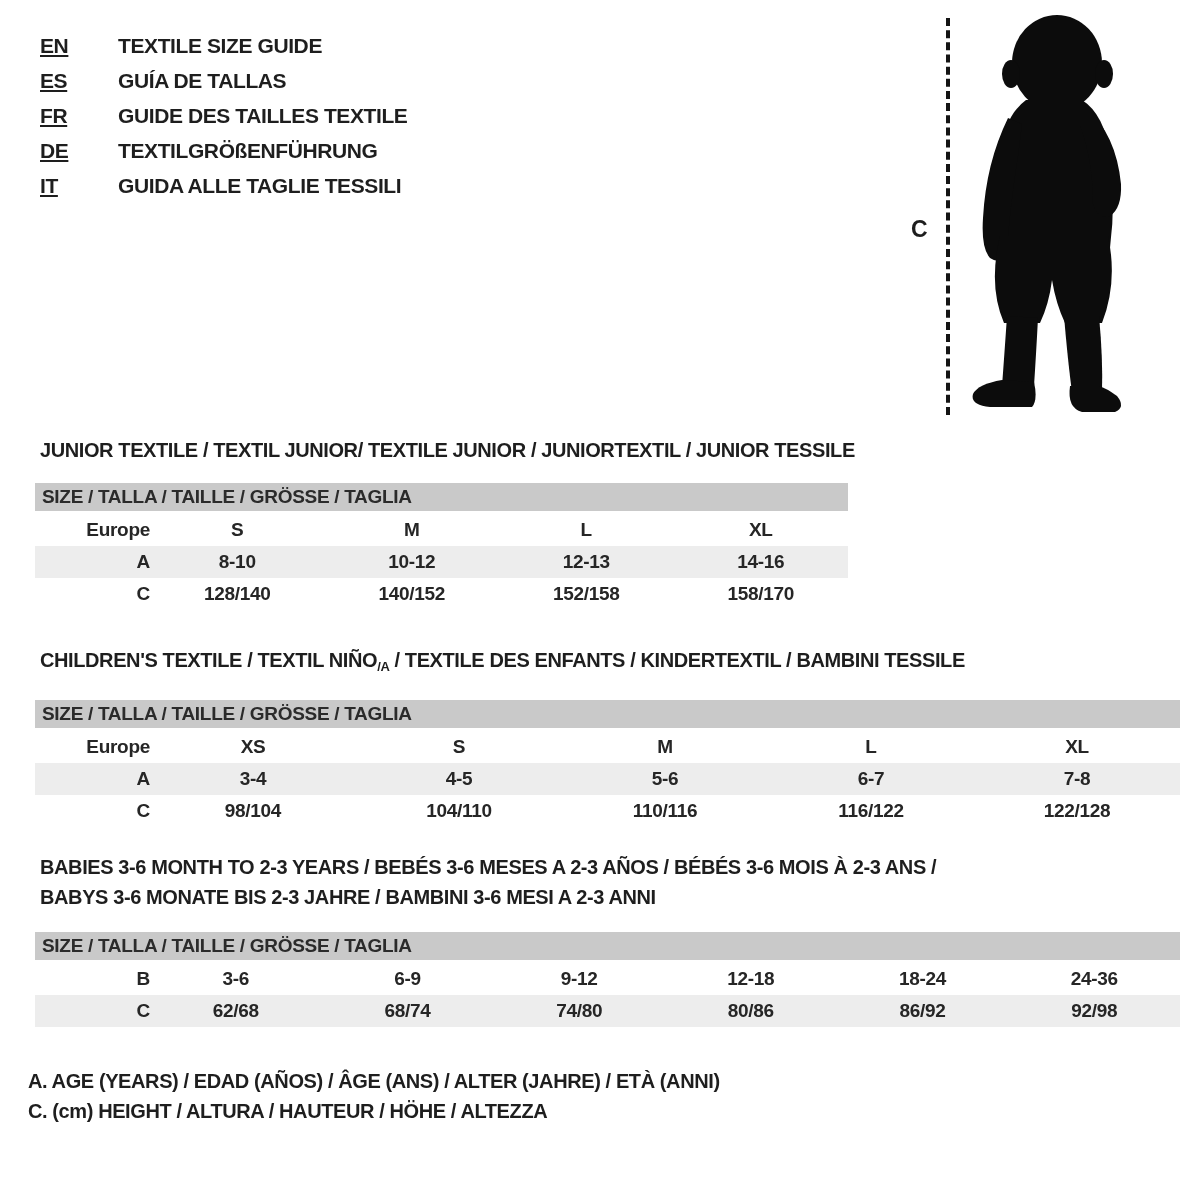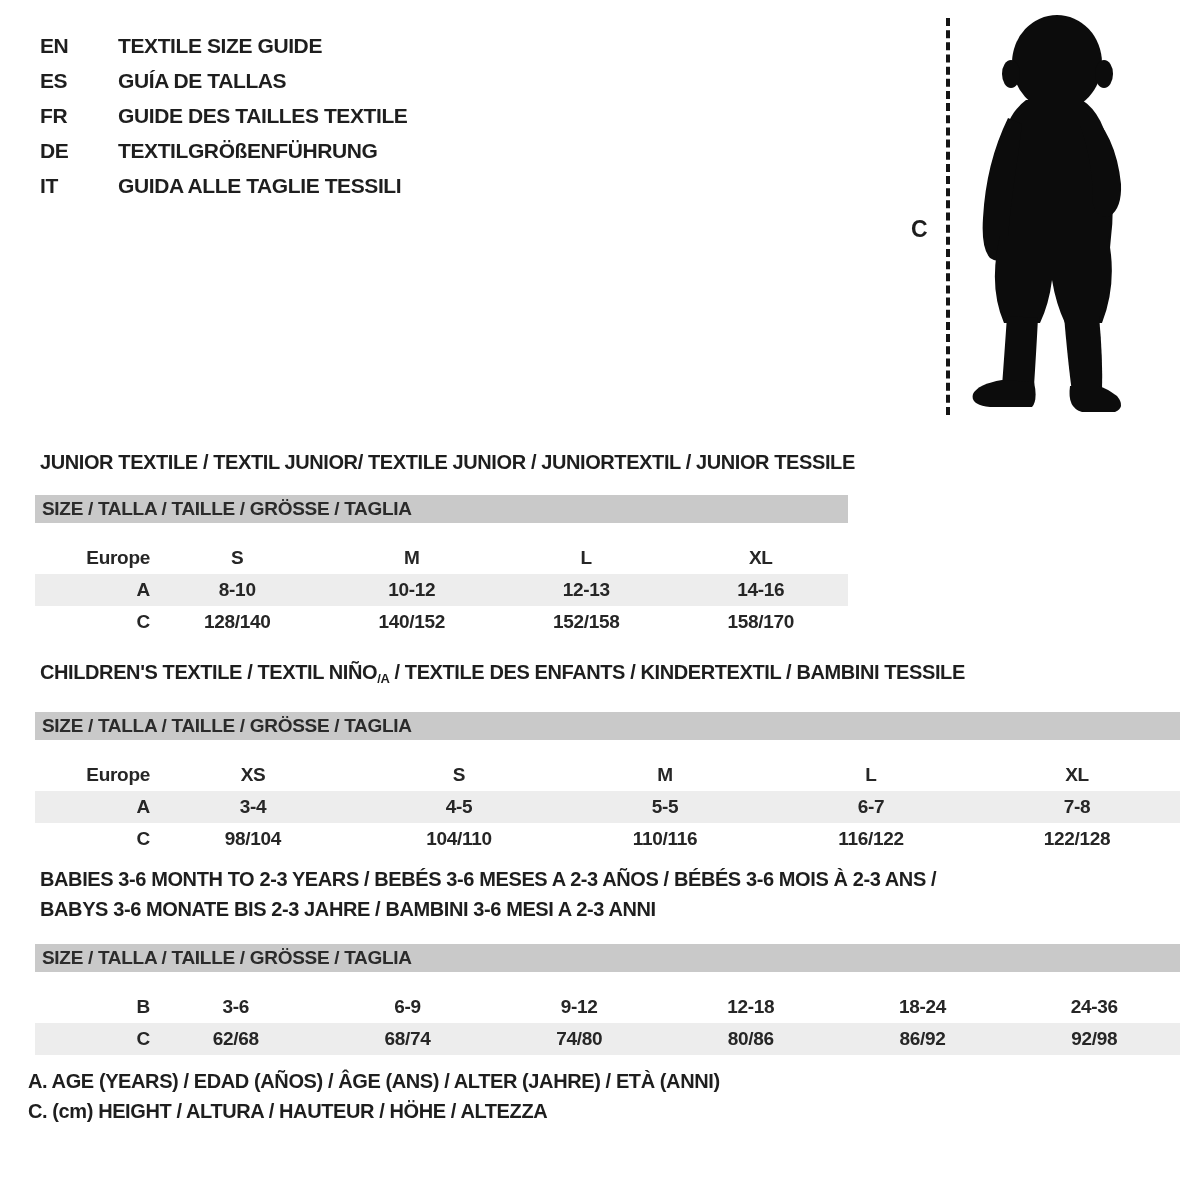--- a/index.html
+++ b/index.html
@@ -8,21 +8,21 @@
     position:relative;
     font-family:"Liberation Sans", sans-serif;
     color:#1e1e1e;
     overflow:hidden;
   }
 
   
   .lang-list { position:absolute; left:40px; top:28px; }
   .lang-row { display:flex; height:35px; line-height:35px; }
   .lang-code {
-    width:78px; font-size:21px; font-weight:bold; letter-spacing:-0.4px;
+    width:78px; font-size:21px; font-weight:bold; letter-spacing:-0.4px;text-decoration:underline;
   }
   .lang-label {
     font-size:21px; font-weight:bold; letter-spacing:-0.4px; white-space:nowrap;
   }
 
   
   .figure-c-label {
     position:absolute; left:911px; top:216px;
     font-size:23px; font-weight:bold;
   }
@@ -31,31 +31,31 @@
     border-left:4px dashed #141414;
   }
   .figure-silhouette {
     position:absolute; left:960px; top:8px; width:186px; height:416px;
   }
 
   
   .section { position:absolute; }
   .section-title {
     font-size:20px; font-weight:bold; letter-spacing:-0.4px;
-    line-height:24px; margin:16px 0 21px 5px; white-space:nowrap;
+    line-height:24px; margin:4px 0 21px 5px; white-space:nowrap;
   }
   .section-title .title-sub { font-size:13px; vertical-align:-4px; }
   .sec-junior   { left:35px; top:434px; width:813px; }
   .sec-children { left:35px; top:644px; width:1145px; }
   .sec-babies   { left:35px; top:848px; width:1145px; }
   .sec-babies .section-title { line-height:30px; margin-bottom:20px; }
 
   .size-bar {
     height:28px; line-height:28px; background:#c9c9c9;
-    padding-left:7px; margin-bottom:19px;
+    padding-left:7px; margin-bottom:3px;
     font-size:19px; font-weight:bold; letter-spacing:-0.3px; color:#2b2b2b;
     white-space:nowrap;
   }
 
   .trow {
     display:flex; height:32px; line-height:32px;
     font-size:19px; font-weight:bold; letter-spacing:-0.3px; color:#262626;
   }
   .trow.shaded { background:#ededed; }
   .trow .rlabel { width:115px; padding-left:7px; text-align:right; }
@@ -156,21 +156,21 @@
     <span class="cell">XS</span>
     <span class="cell">S</span>
     <span class="cell">M</span>
     <span class="cell">L</span>
     <span class="cell">XL</span>
   </div>
   <div class="trow shaded">
     <span class="rlabel">A</span>
     <span class="cell">3-4</span>
     <span class="cell">4-5</span>
-    <span class="cell">5-5</span>
+    <span class="cell">5-6</span>
     <span class="cell">6-7</span>
     <span class="cell">7-8</span>
   </div>
   <div class="trow">
     <span class="rlabel">C</span>
     <span class="cell">98/104</span>
     <span class="cell">104/110</span>
     <span class="cell">110/116</span>
     <span class="cell">116/122</span>
     <span class="cell">122/128</span>

